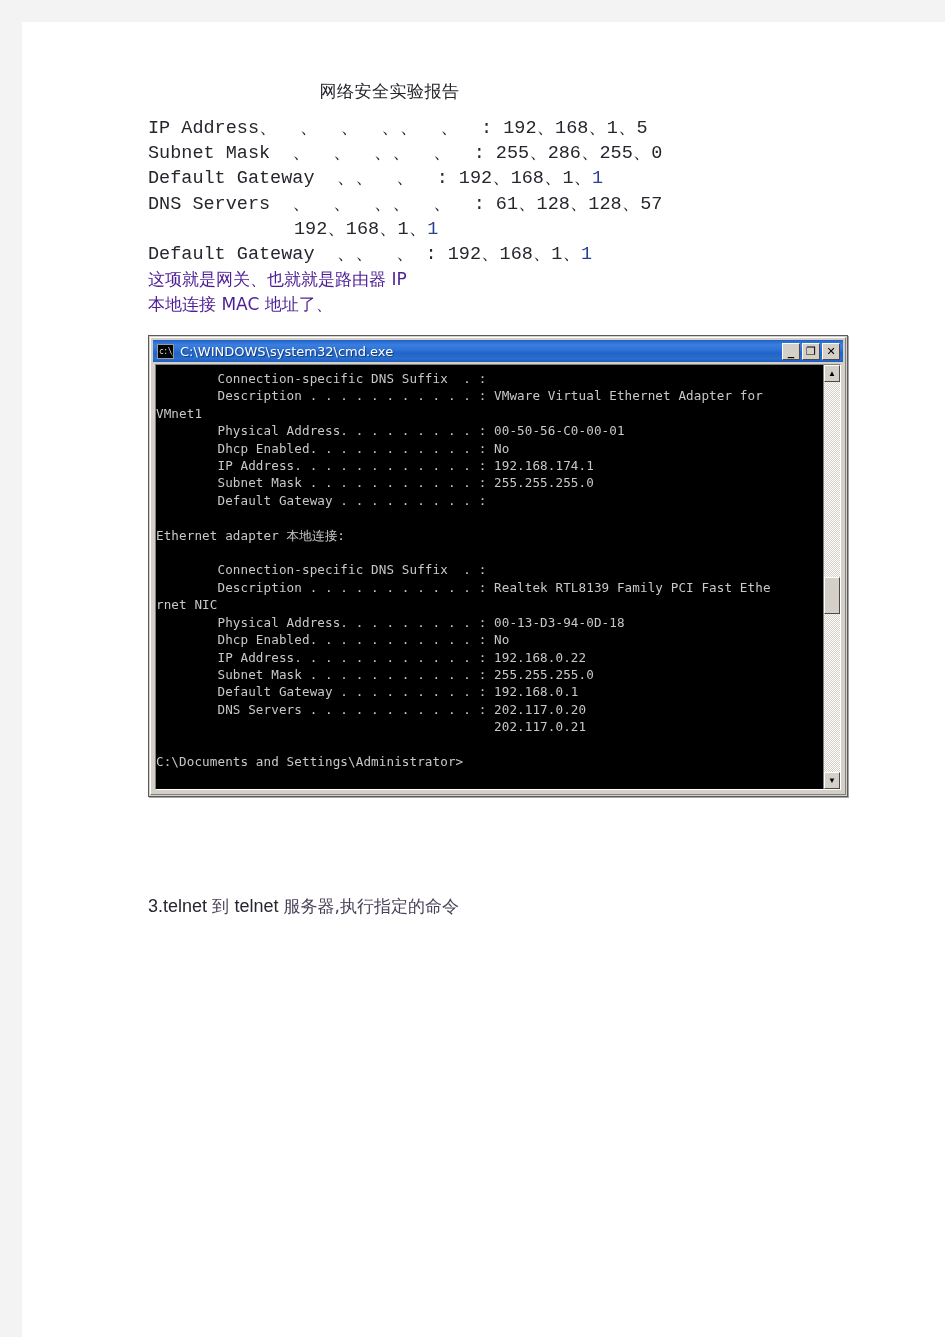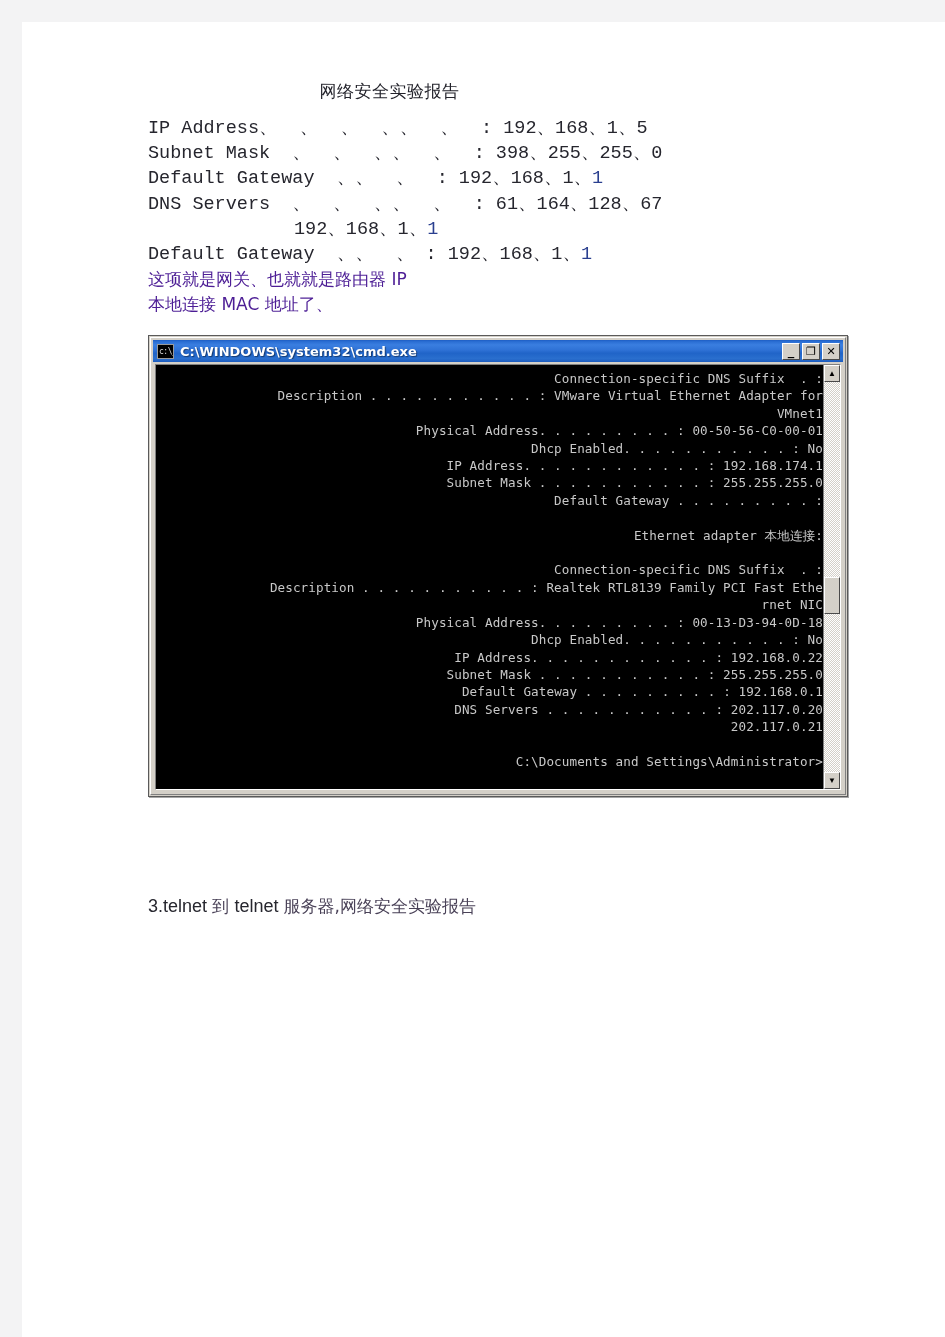--- a/index.html
+++ b/index.html
@@ -133,21 +133,21 @@
     color: #d8d8d8;
     font-family: "DejaVu Sans Mono", monospace;
     font-size: 8px;
     line-height: 15px;
     letter-spacing: -0.5px;
   }
   .tb-title {
     color: #ffffff;
     font-family: "DejaVu Sans", "Liberation Sans", sans-serif;
     font-size: 13px;
-    font-weight: bold;
+    font-weight: normal;
     letter-spacing: 0px;
     text-shadow: 1px 1px 1px rgba(0,0,0,0.45);
     flex: 1 1 auto;
     white-space: nowrap;
     overflow: hidden;
   }
   .tb-buttons {
     display: flex;
     gap: 2px;
     flex: 0 0 auto;
@@ -182,21 +182,20 @@
     left: 4px;
     top: 26px;
     right: 4px;
     bottom: 4px;
     background: #000000;
     border: 1px solid #808080;
     border-right-color: #ffffff;
     border-bottom-color: #ffffff;
     box-sizing: border-box;
     display: flex;
-    text-align: right;
   }
   .console-text {
     flex: 1 1 auto;
     color: #c8c8c8;
     font-family: "DejaVu Sans Mono", "Liberation Mono", monospace;
     font-size: 12.6px;
     line-height: 17.4px;
     white-space: pre;
     padding: 5px 0 0 0;
     overflow: hidden;
@@ -243,23 +242,23 @@
 </style>
 </head>
 <body>
 
 <div id="page">
 
   <div class="doc-title">网络安全实验报告</div>
 
   <div class="doc-body">
     <div class="line"><span>IP Address、  、  、  、、  、  : 192、168、1、5</span></div>
-    <div class="line"><span>Subnet Mask  、  、  、、  、  : 398、255、255、0</span></div>
+    <div class="line"><span>Subnet Mask  、  、  、、  、  : 255、286、255、0</span></div>
     <div class="line"><span>Default Gateway  、、  、  : 192、168、1、</span><span class="blue">1</span></div>
-    <div class="line"><span>DNS Servers  、  、  、、  、  : 61、164、128、67</span></div>
+    <div class="line"><span>DNS Servers  、  、  、、  、  : 61、128、128、57</span></div>
     <div class="line indent"><span>192、168、1、</span><span class="blue">1</span></div>
     <div class="line"><span>Default Gateway  、、  、 : 192、168、1、</span><span class="blue">1</span></div>
     <div class="line cn">这项就是网关、也就就是路由器 IP</div>
     <div class="line cn">本地连接 MAC 地址了、</div>
   </div>
 
   <div id="cmd-window">
     <div id="cmd-frame">
 
       <div class="titlebar">
@@ -287,15 +286,15 @@
           <div class="sb-thumb"></div>
           <div class="sb-btn down">
               <span>▼</span>
             </div>
         </div>
       </div>
 
     </div>
   </div>
 
-  <div class="trailing-note"><span class="lat">3.telnet </span><span>到 </span><span class="lat">telnet </span><span>服务器,网络安全实验报告</span></div>
+  <div class="trailing-note"><span class="lat">3.telnet </span><span>到 </span><span class="lat">telnet </span><span>服务器,执行指定的命令</span></div>
 
 </div>
 
 </body></html>

